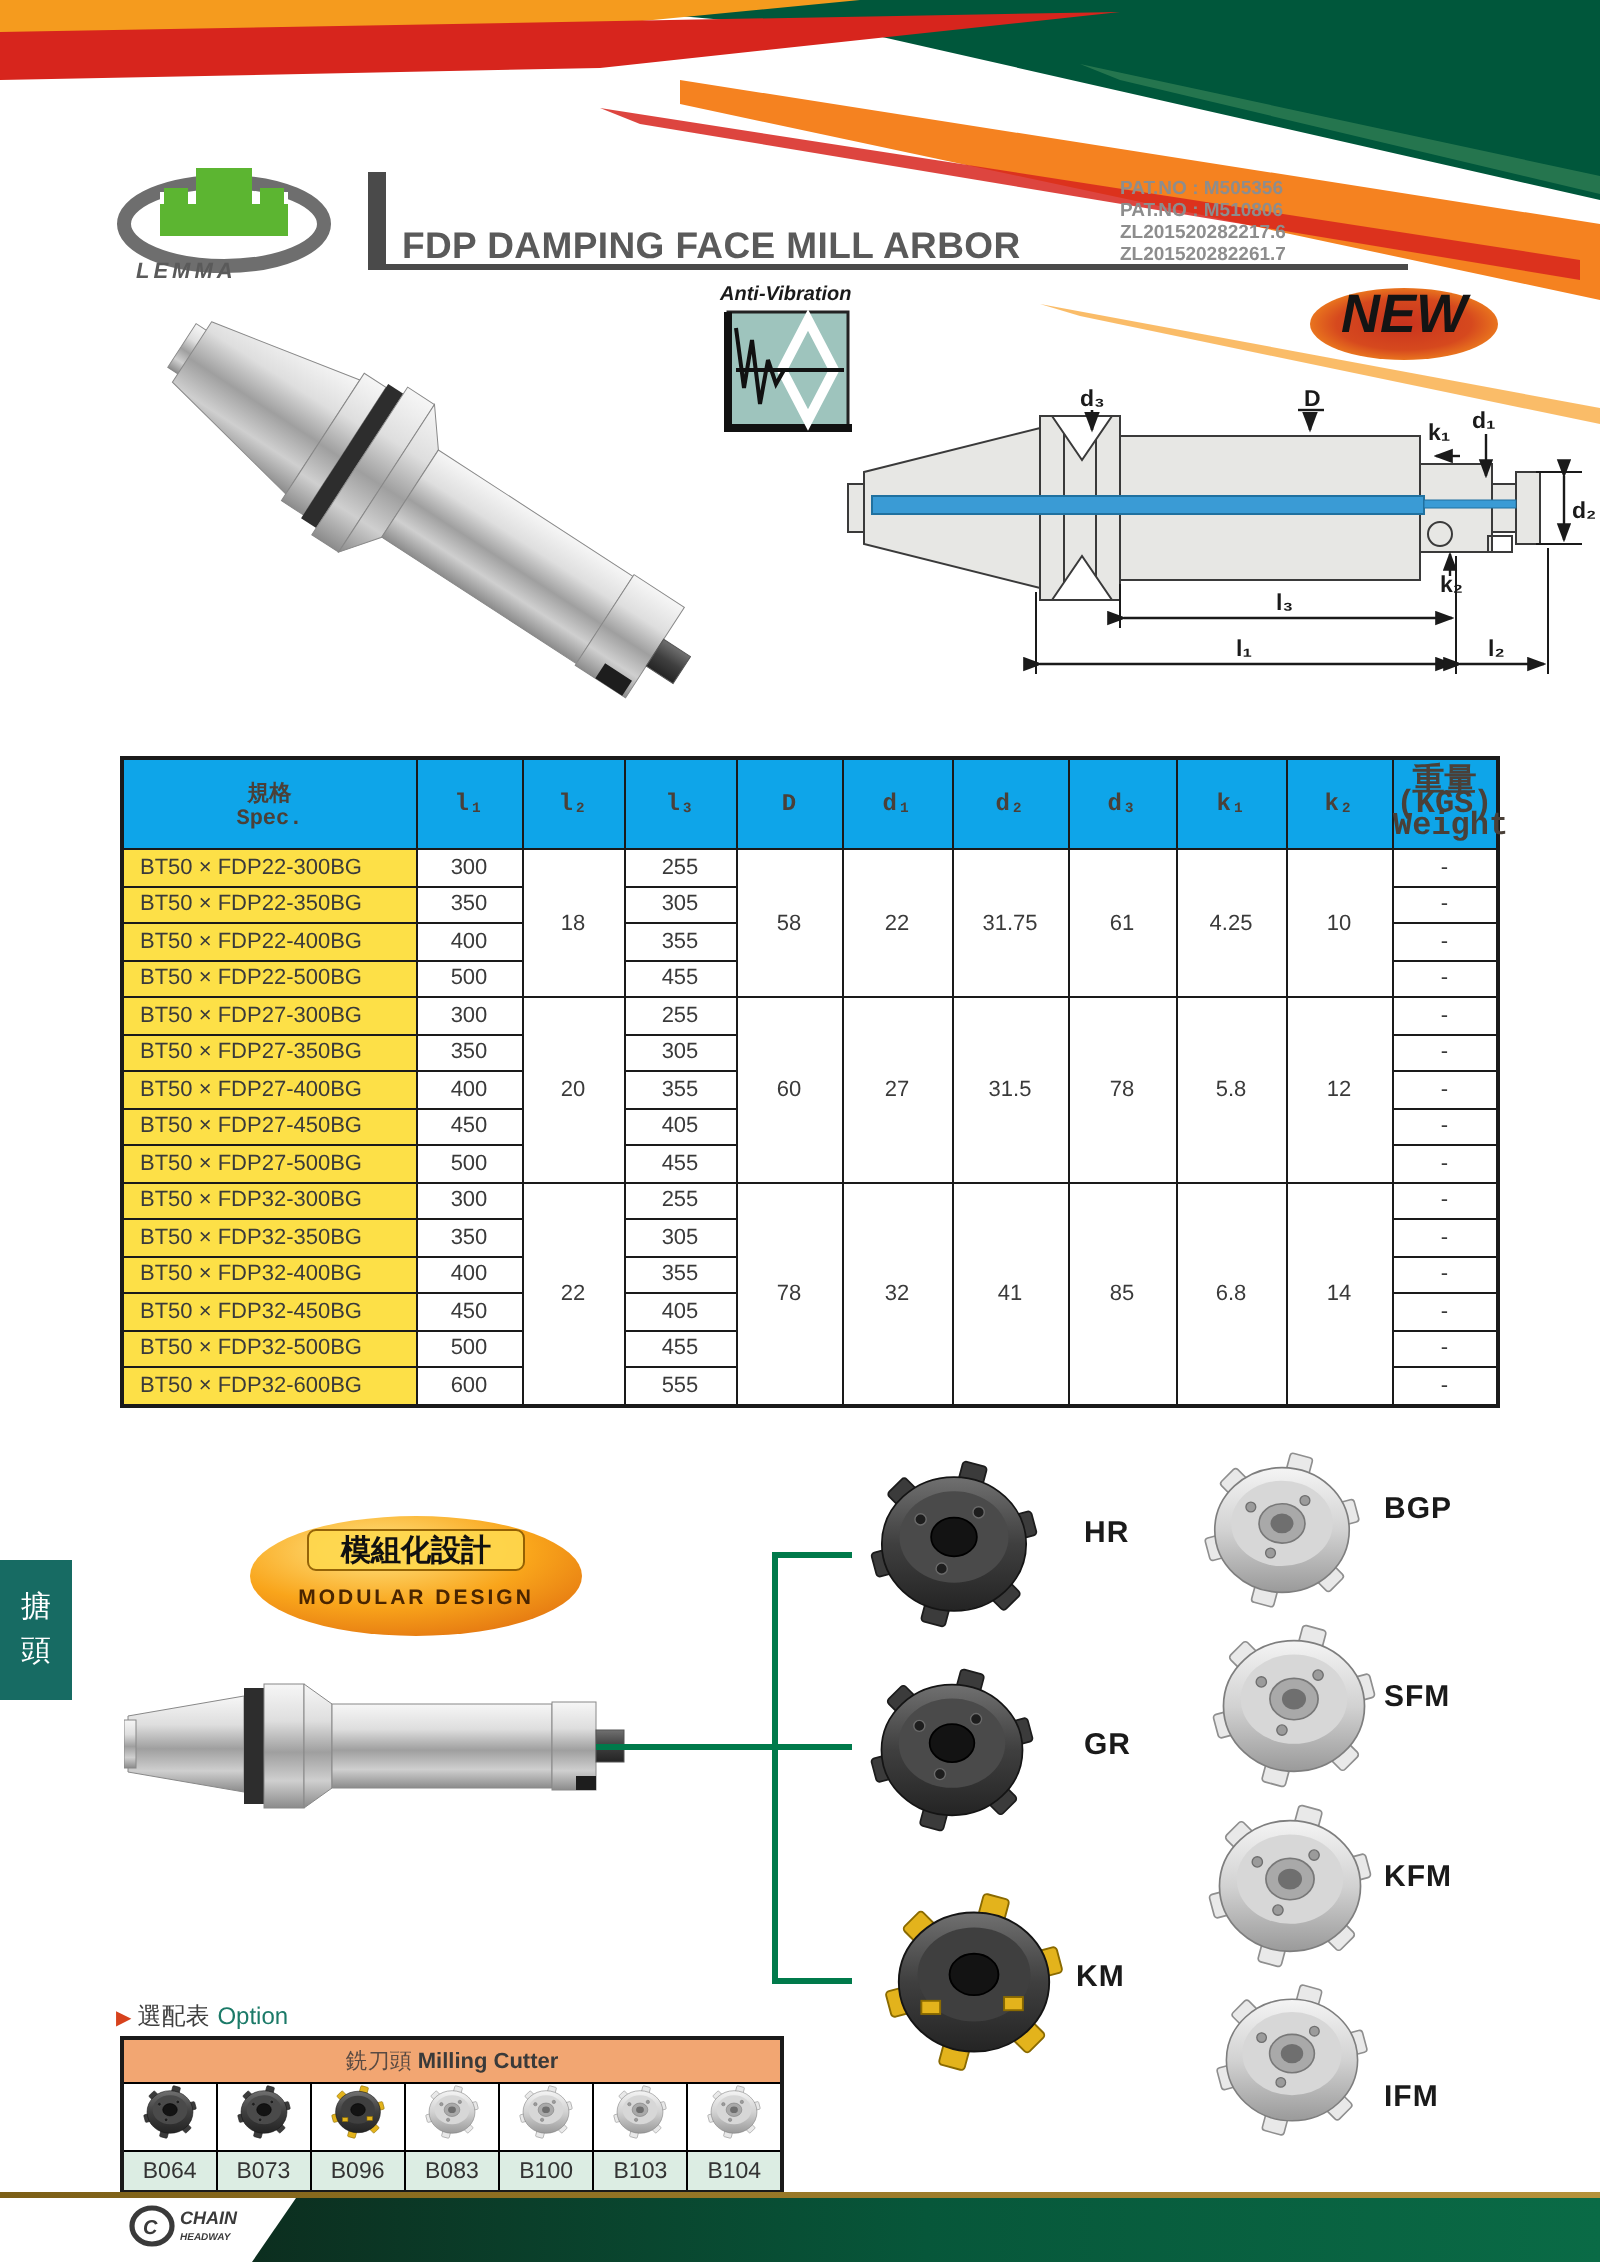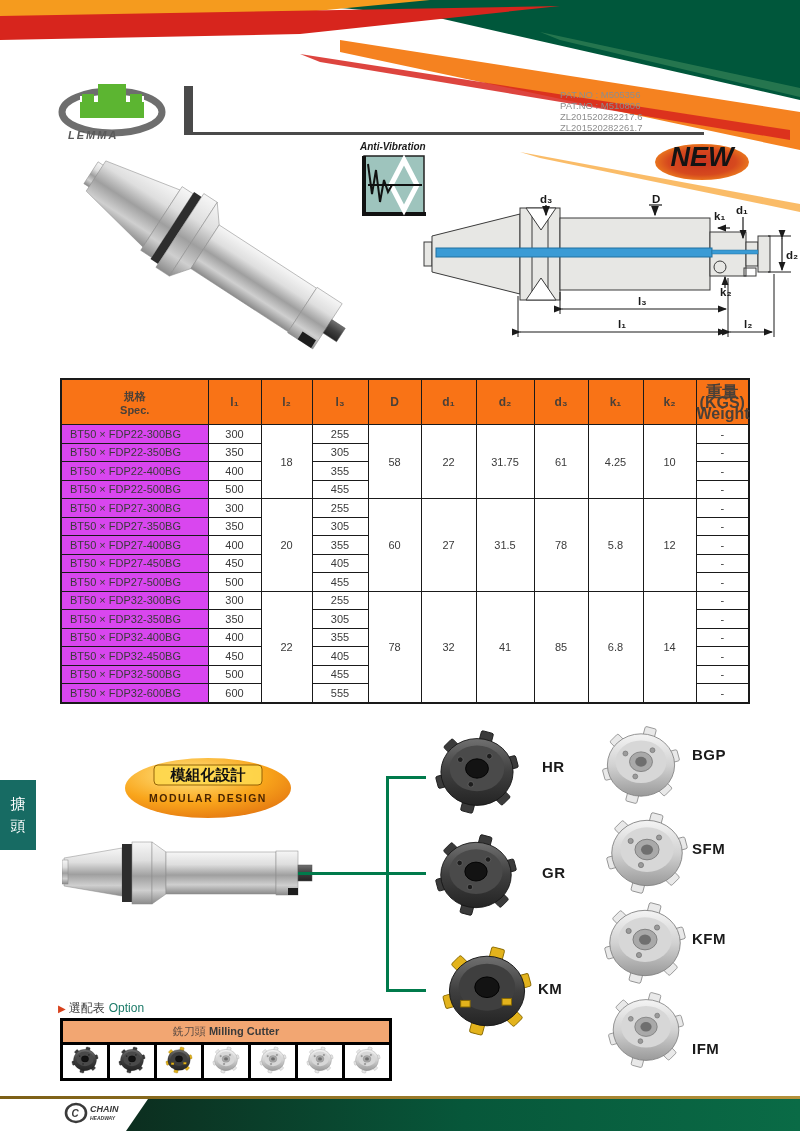--- a/index.html
+++ b/index.html
@@ -10,62 +10,62 @@
   
   .banner{left:0;top:0;width:800px;height:225px;pointer-events:none;}
 
   
   .brand-logo{left:56px;top:82px;width:126px;height:60px;}
   .title-bar{left:184px;top:86px;width:9px;height:49px;background:#4a4a4a;}
   .title-zh{left:201px;top:82px;font-size:27px;font-weight:bold;color:#5a5a5a;letter-spacing:3px;white-space:nowrap;}
   .title-en{left:201px;top:112px;font-size:18.5px;font-weight:bold;color:#5a5a5a;letter-spacing:.2px;white-space:nowrap;}
   .title-rule{left:184px;top:132px;width:520px;height:3px;background:#4a4a4a;}
   .patents{left:560px;top:89px;width:146px;text-align:left;font-size:9.5px;line-height:11px;color:#8d8d8d;}
-  .patents div{white-space:nowrap;}
+  .patents div{white-space:nowrap;font-weight:bold;}
 
   .new-badge{left:650px;top:135px;width:104px;height:48px;}
   .new-badge text{font-family:"Liberation Sans",sans-serif;}
 
   .antivib{left:356px;top:140px;width:80px;height:82px;}
   .antivib-label{font-size:10px;font-weight:bold;font-style:italic;fill:#1a1a1a;}
 
   .photo-main{left:52px;top:148px;width:330px;height:230px;}
   .diagram{left:422px;top:192px;width:378px;height:152px;}
   .dim{font-size:11.5px;font-weight:bold;fill:#1a1a1a;}
 
   
   .spec-table-wrap{left:60px;top:378px;}
   table.spec{border-collapse:collapse;table-layout:fixed;width:688px;border:2px solid #1a1a1a;}
   table.spec th,table.spec td{border:1px solid #1a1a1a;text-align:center;vertical-align:middle;
         font-size:11px;color:#3a3a3a;padding:0;}
-  table.spec thead th{background:#f97316;height:44px;font-weight:bold;color:#4a4038;}
+  table.spec thead th{background:#0ea5e9;height:44px;font-weight:bold;color:#4a4038;font-family:Liberation Mono, monospace;}
   table.spec thead .sub{font-size:12px;}
   table.spec td{height:17.5px;background:#fff;}
-  table.spec td.spec-cell{background:#d946ef;text-align:left;padding-left:8px;white-space:nowrap;}
+  table.spec td.spec-cell{background:#fde047;text-align:left;padding-left:8px;white-space:nowrap;}
   .wh{font-size:16px;line-height:11px;}
 
   
   .side-tab{left:0;top:780px;width:36px;height:70px;background:#176B63;color:#fff;
         display:flex;flex-direction:column;align-items:center;justify-content:center;
         font-size:15px;line-height:22px;}
   .modular-badge{left:122px;top:756px;width:172px;height:64px;}
   .photo-arbor2{left:62px;top:840px;width:262px;height:66px;}
 
   .gline{background:#007A4B;}
   .cutter{pointer-events:none;}
   .cutter-label{font-size:15px;font-weight:bold;color:#1a1a1a;letter-spacing:.5px;}
 
   
   .option-caption{left:58px;top:1000px;font-size:12px;color:#333;}
   .option-caption .mark{color:#D7421D;font-size:10px;margin-right:3px;}
   .option-caption .zh{color:#404040;}
   .option-caption .en{color:#1B7A68;margin-left:4px;margin-top:23px;}
   .option-wrap{left:60px;top:1018px;}
   table.option{border-collapse:collapse;table-layout:fixed;width:332px;border:2px solid #1a1a1a;}
-  table.option th,table.option td{border:3px solid #000000;text-align:center;padding:0;}
+  table.option th,table.option td{border:1px solid #000000;text-align:center;padding:0;}
   table.option th{background:#F2A672;height:21px;font-size:11px;font-weight:normal;color:#5a4a42;}
   table.option th b{color:#3a3a3a;}
   table.option td.imgcell{height:33px;background:#fff;}
   table.option td.model{height:19px;background:#DCEDE3;font-size:11.5px;color:#333;}
 
   
   .gold-line{left:0;top:1096px;width:800px;height:3px;background:linear-gradient(90deg,#7c5f16,#b5923a);}
   .footer-band{left:0;top:1099px;width:800px;height:32px;}
   .footer-code{left:33px;top:1105px;font-size:12px;color:#4a4a4a;margin-top:24px;}
   .footer-logo{left:64px;top:1100px;width:70px;height:26px;}
@@ -180,20 +180,21 @@
     <g fill="#5CB531">
       <rect x="42" y="2" width="28" height="18"></rect>
       <rect x="26" y="12" width="12" height="12"></rect>
       <rect x="74" y="12" width="12" height="12"></rect>
       <rect x="24" y="20" width="64" height="16"></rect>
     </g>
     <text x="12" y="57" font-size="11" font-weight="bold" font-style="italic" fill="#5a5a5a" letter-spacing="2">LEMMA</text>
   </svg>
 
   <div class="abs title-bar"></div>
+  <div class="abs title-en">FDP DAMPING FACE MILL ARBOR</div>
   <div class="abs title-rule"></div>
   <div class="abs patents">
     <div>PAT.NO : M505356</div>
     <div>PAT.NO : M510806</div>
     <div>ZL201520282217.6</div>
     <div>ZL201520282261.7</div>
   </div>
 
   <svg class="abs new-badge" viewBox="0 0 104 48">
     <ellipse cx="52" cy="27" rx="47" ry="18" fill="url(#gNew)"></ellipse>
@@ -518,20 +519,29 @@
           <td class="imgcell"><svg width="28" height="28">
                 <use href="#cutter-light"></use>
               </svg></td>
           <td class="imgcell"><svg width="28" height="28">
                 <use href="#cutter-light"></use>
               </svg></td>
           <td class="imgcell"><svg width="28" height="28">
                 <use href="#cutter-light"></use>
               </svg></td>
         </tr>
+        <tr>
+          <td class="model">B064</td>
+          <td class="model">B073</td>
+          <td class="model">B096</td>
+          <td class="model">B083</td>
+          <td class="model">B100</td>
+          <td class="model">B103</td>
+          <td class="model">B104</td>
+        </tr>
       </tbody>
     </table>
   </div>
 
   <div class="abs gold-line"></div>
   <svg class="abs footer-band" viewBox="0 0 800 32">
     <polygon points="148,0 800,0 800,32 126,32" fill="url(#gFootGreen)"></polygon>
   </svg>
   <div class="abs footer-code">A358</div>
   <svg class="abs footer-logo" viewBox="0 0 70 26">

